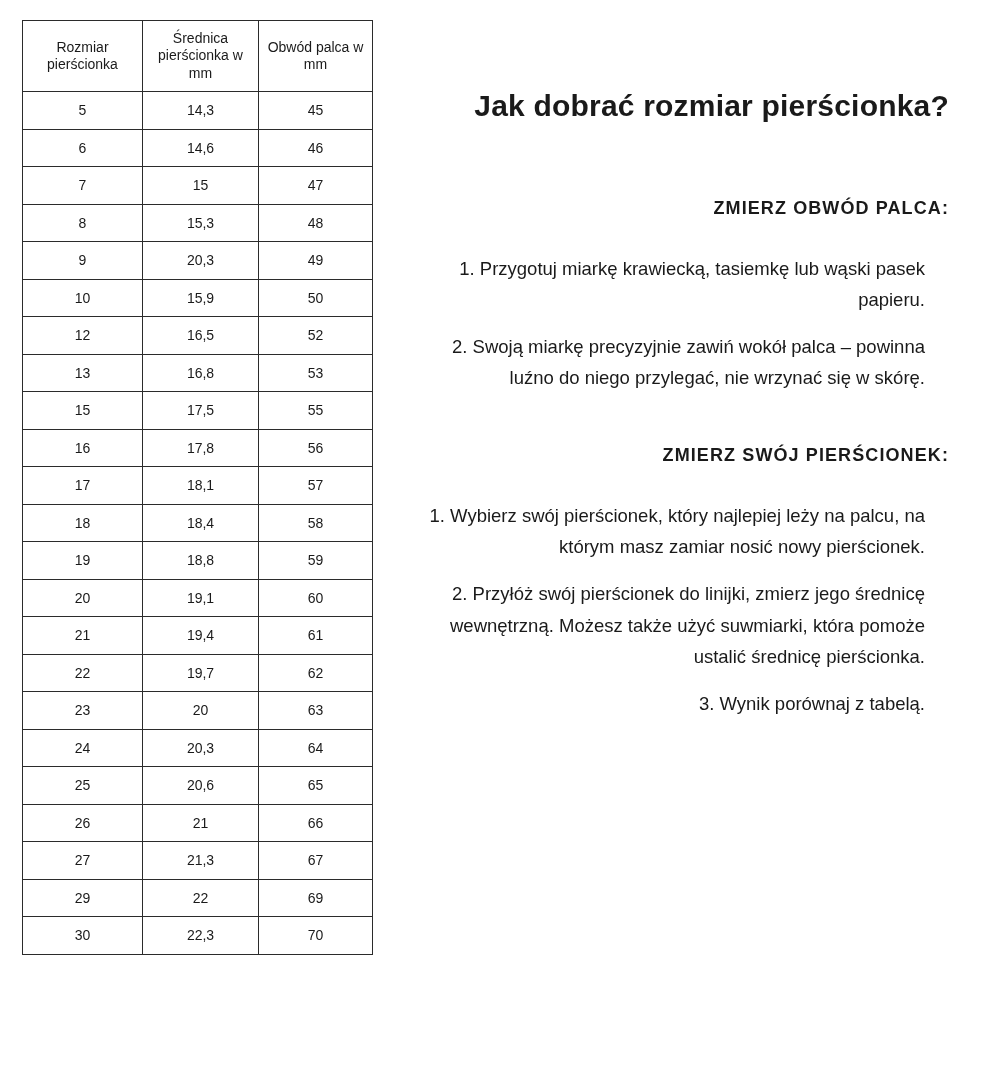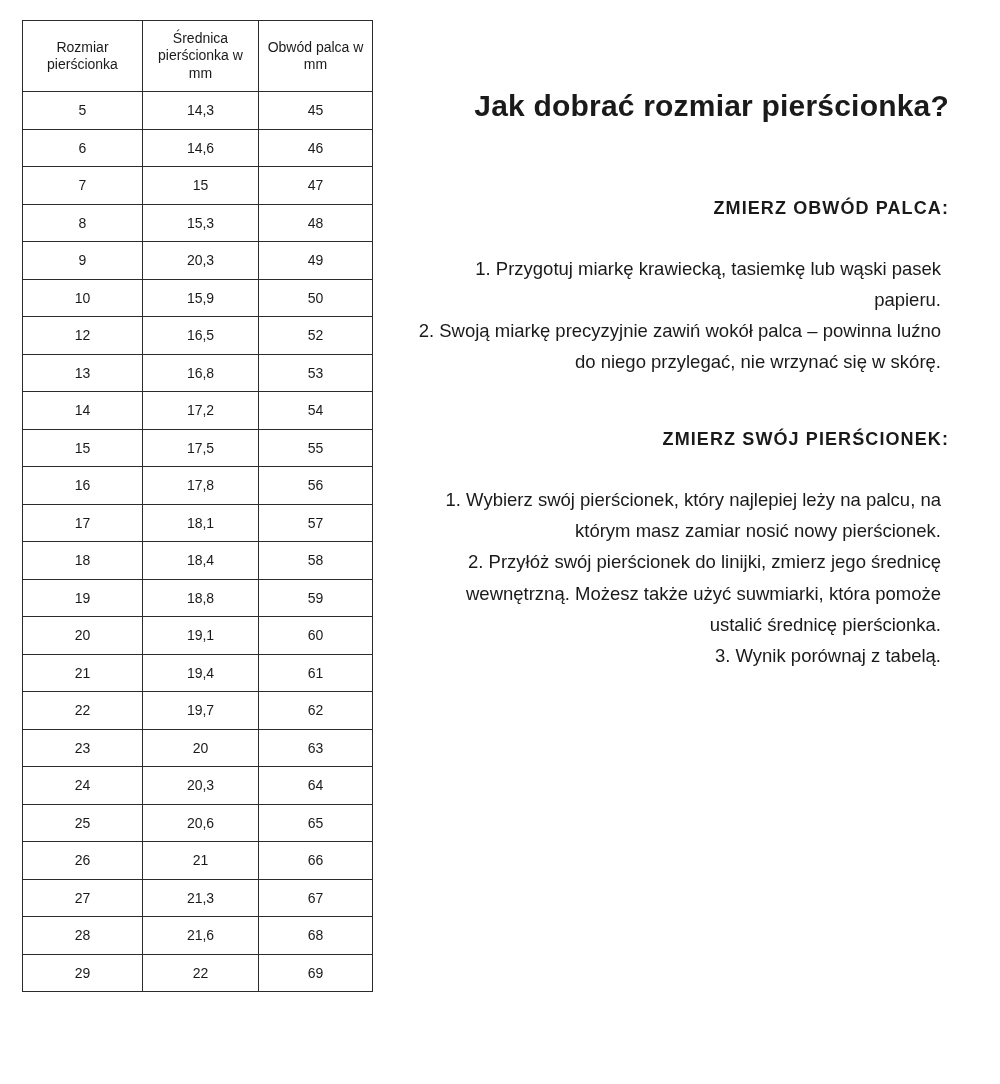--- a/index.html
+++ b/index.html
@@ -76,21 +76,21 @@
     font-weight: bold;
     letter-spacing: 1.1px;
     margin: 0 0 34px 0;
   }
   .section-head.second {
     margin-top: 52px;
   }
   .para {
     font-size: 18.5px;
     line-height: 1.68;
-    margin: 0;
+    margin: 16px;
     padding: 0 8px;
   }
   .para + .para { margin-top: 0; }
   .para-block { margin-bottom: 0; }
 </style>
 </head>
 <body>
 
 <div class="page">
 
@@ -143,25 +143,20 @@
             <td>12</td>
             <td>16,5</td>
             <td>52</td>
           </tr>
         <tr>
             <td>13</td>
             <td>16,8</td>
             <td>53</td>
           </tr>
         <tr>
-            <td>14</td>
-            <td>17,2</td>
-            <td>54</td>
-          </tr>
-        <tr>
             <td>15</td>
             <td>17,5</td>
             <td>55</td>
           </tr>
         <tr>
             <td>16</td>
             <td>17,8</td>
             <td>56</td>
           </tr>
         <tr>
@@ -213,28 +208,28 @@
             <td>26</td>
             <td>21</td>
             <td>66</td>
           </tr>
         <tr>
             <td>27</td>
             <td>21,3</td>
             <td>67</td>
           </tr>
         <tr>
-            <td>28</td>
-            <td>21,6</td>
-            <td>68</td>
-          </tr>
-        <tr>
             <td>29</td>
             <td>22</td>
             <td>69</td>
+          </tr>
+        <tr>
+            <td>30</td>
+            <td>22,3</td>
+            <td>70</td>
           </tr>
       </tbody>
     </table>
   </div>
 
   <div class="text-wrap">
     <h1 class="doc-title">Jak dobrać rozmiar pierścionka?</h1>
 
     <h2 class="section-head">ZMIERZ OBWÓD PALCA:</h2>
     <div class="para-block">

